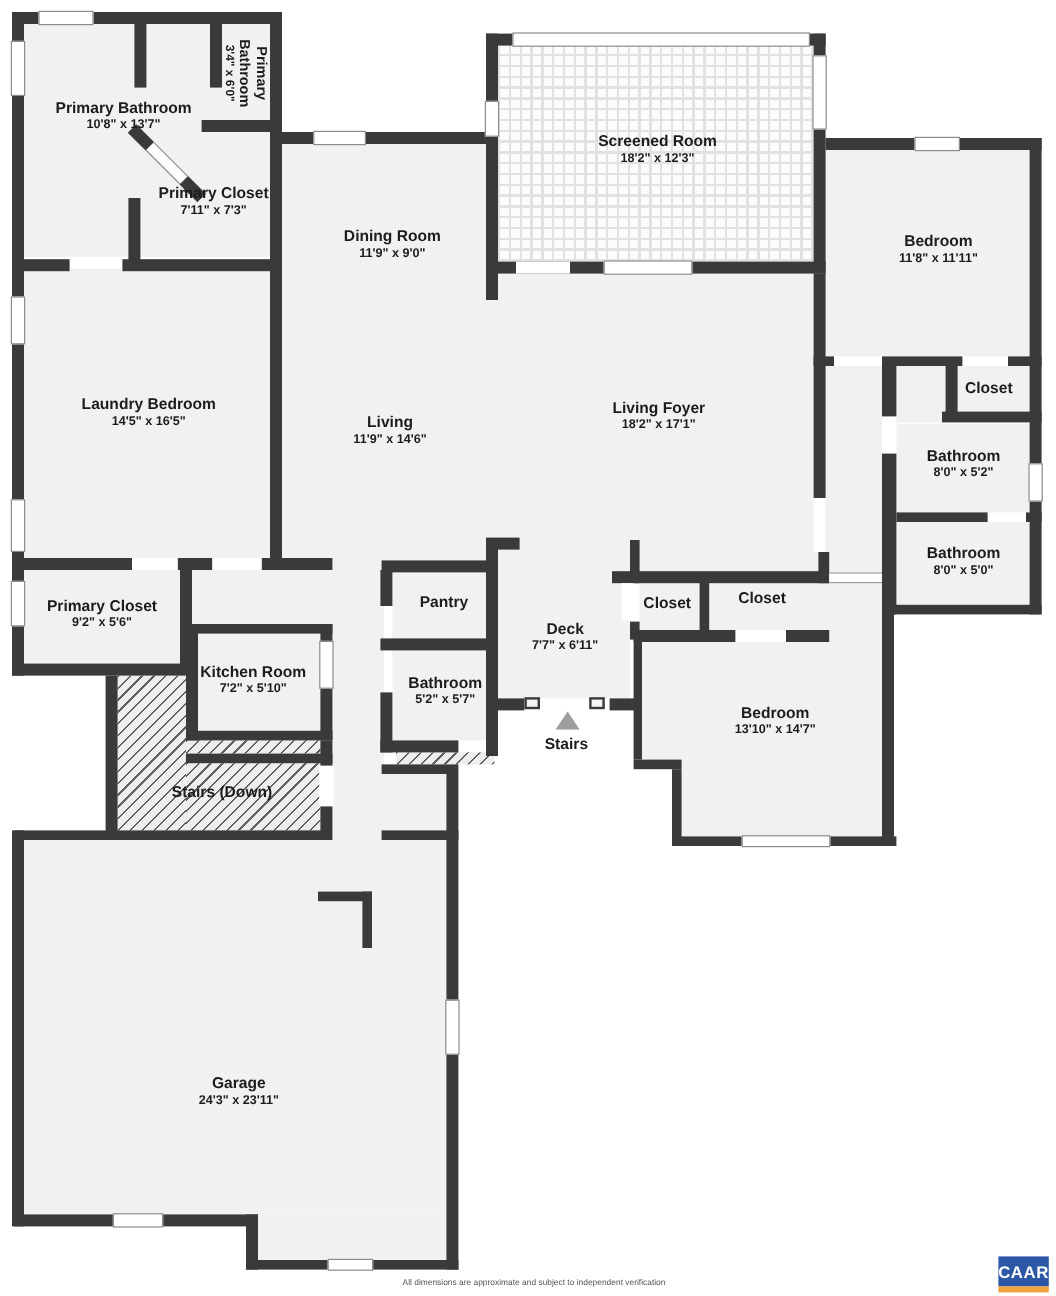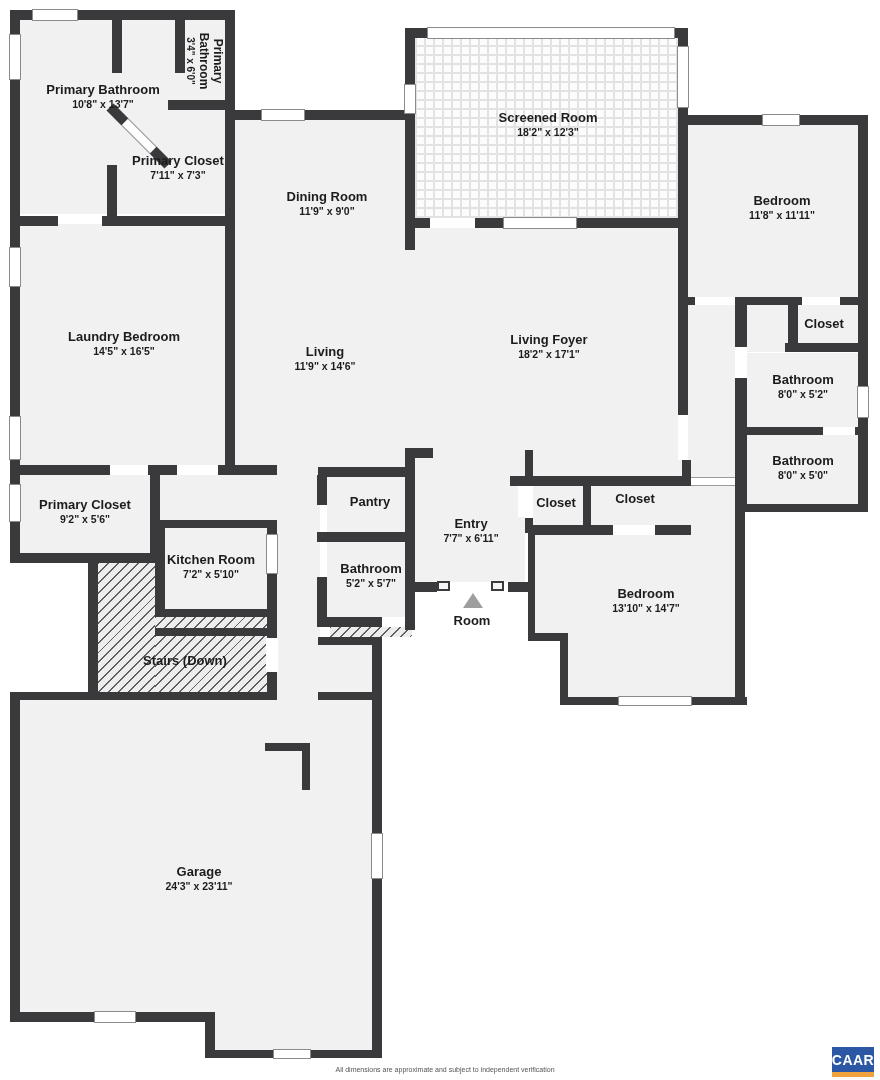--- a/index.html
+++ b/index.html
@@ -229,42 +229,42 @@
     <div class="dm">7'2" x 5'10"</div>
   </div>
   <div class="label" style="left:370px;top:502px">
     <div class="nm">Pantry</div>
   </div>
   <div class="label" style="left:371px;top:576px">
     <div class="nm">Bathroom</div>
     <div class="dm">5'2" x 5'7"</div>
   </div>
   <div class="label" style="left:471px;top:531px">
-    <div class="nm">Entry</div>
+    <div class="nm">Deck</div>
     <div class="dm">7'7" x 6'11"</div>
   </div>
   <div class="label" style="left:556px;top:503px">
     <div class="nm">Closet</div>
   </div>
   <div class="label" style="left:635px;top:499px">
     <div class="nm">Closet</div>
   </div>
   <div class="label" style="left:646px;top:601px">
     <div class="nm">Bedroom</div>
     <div class="dm">13'10" x 14'7"</div>
   </div>
   <div class="label" style="left:185px;top:661px">
     <div class="nm">Stairs (Down)</div>
   </div>
-  <div class="label" style="left:199px;top:879px">
+  <div class="label" style="left:199px;top:910px">
     <div class="nm">Garage</div>
     <div class="dm">24'3" x 23'11"</div>
   </div>
   <div class="label" style="left:472px;top:621px">
-    <div class="nm">Room</div>
+    <div class="nm">Stairs</div>
   </div>
 
   <div class="footer">All dimensions are approximate and subject to independent verification</div>
   <div class="logo">
     <div class="blue">CAAR</div>
     <div class="orange"></div>
   </div>
 
 </div>
 

